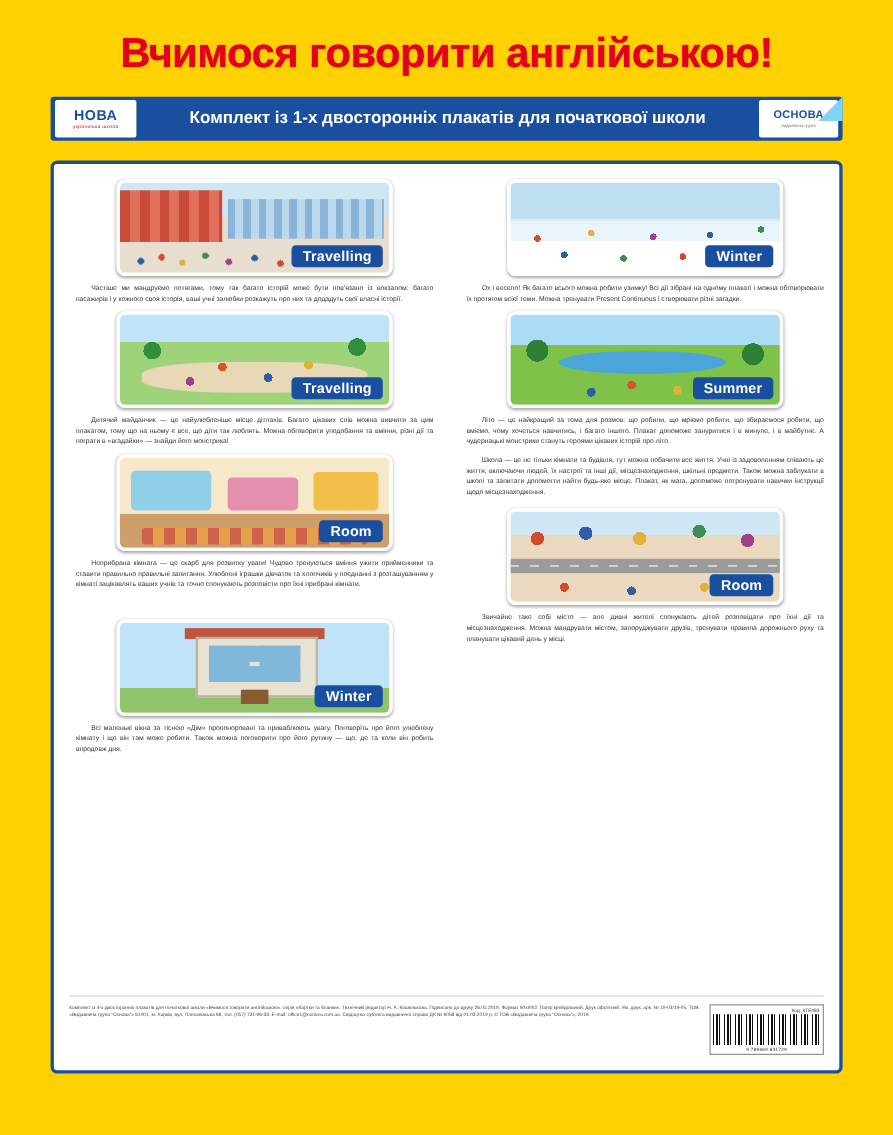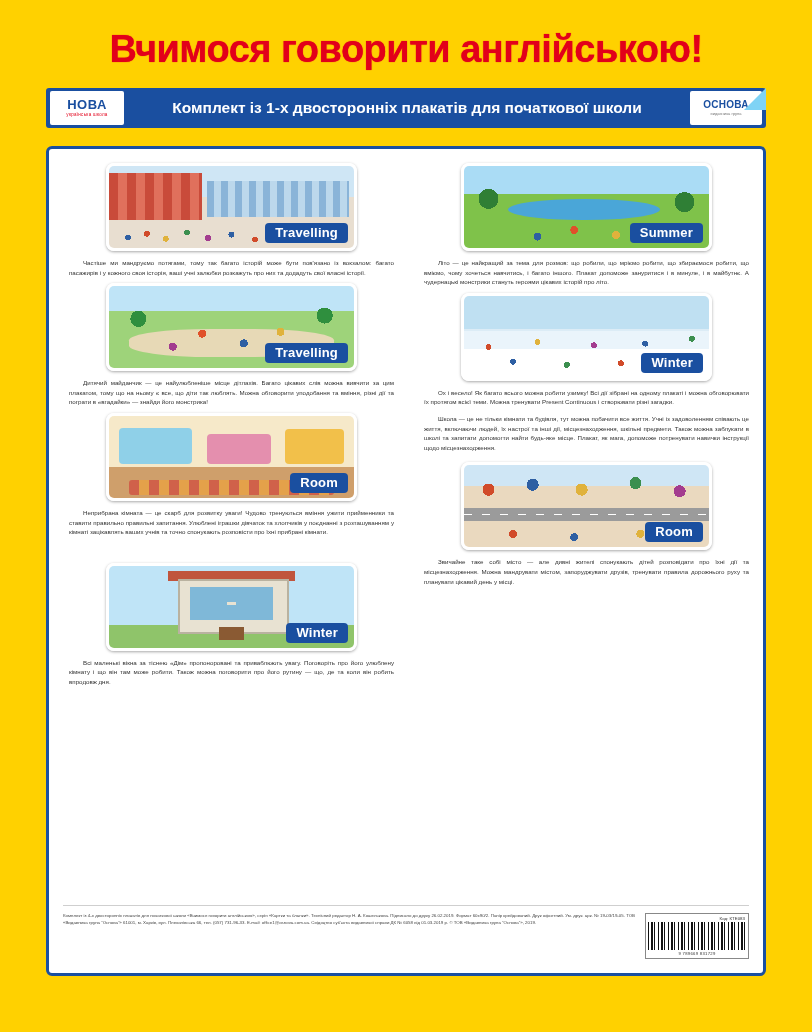--- a/index.html
+++ b/index.html
@@ -302,37 +302,37 @@
           </div>
           <p class="para">Всі маленькі вікна за тіснею «Дім» пропоноровані та приваблюють увагу. Поговоріть про його улюблену кімнату і що він там може робити. Також можна поговорити про його рутину — що, де та коли він робить впродовж дня.</p>
         </div>
 
       </div>
 
       <div class="col">
 
         <div class="block">
           <div class="thumb">
+            <div class="sc winter">
+                <div class="wn-dots"></div>
+              </div>
+            <div class="label">Winter</div>
+          </div>
+          <p class="para">Ох і весело! Як багато всього можна робити узимку! Всі дії зібрані на одному плакаті і можна обговорювати їх протягом всієї теми. Можна тренувати Present Continuous і створювати різні загадки.</p>
+        </div>
+
+        <div class="block">
+          <div class="thumb">
             <div class="sc summer">
                 <div class="sm-lake"></div>
                 <div class="sm-dots"></div>
               </div>
             <div class="label">Summer</div>
           </div>
           <p class="para">Літо — це найкращий за тема для розмов: що робили, що мріємо робити, що збираємося робити, що вміємо, чому хочеться навчитись, і багато іншого. Плакат допоможе зануритися і в минуле, і в майбутнє. А чудернацькі монстрики стануть героями цікавих історій про літо.</p>
-        </div>
-
-        <div class="block">
-          <div class="thumb">
-            <div class="sc winter">
-                <div class="wn-dots"></div>
-              </div>
-            <div class="label">Winter</div>
-          </div>
-          <p class="para">Ох і весело! Як багато всього можна робити узимку! Всі дії зібрані на одному плакаті і можна обговорювати їх протягом всієї теми. Можна тренувати Present Continuous і створювати різні загадки.</p>
         </div>
 
         <div class="block">
           <p class="para">Школа — це не тільки кімнати та будівля, тут можна побачити все життя. Учні із задоволенням співають це життя, включаючи людей, їх настрої та інші дії, місцезнаходження, шкільні предмети. Також можна заблукати в школі та запитати допомогти найти будь-яке місце. Плакат, як мага, допоможе потренувати навички інструкції щодо місцезнаходження.</p>
         </div>
 
         <div class="block" style="margin-top:10px;">
           <div class="thumb">
             <div class="sc city">
                 <div class="ct-road"></div>

